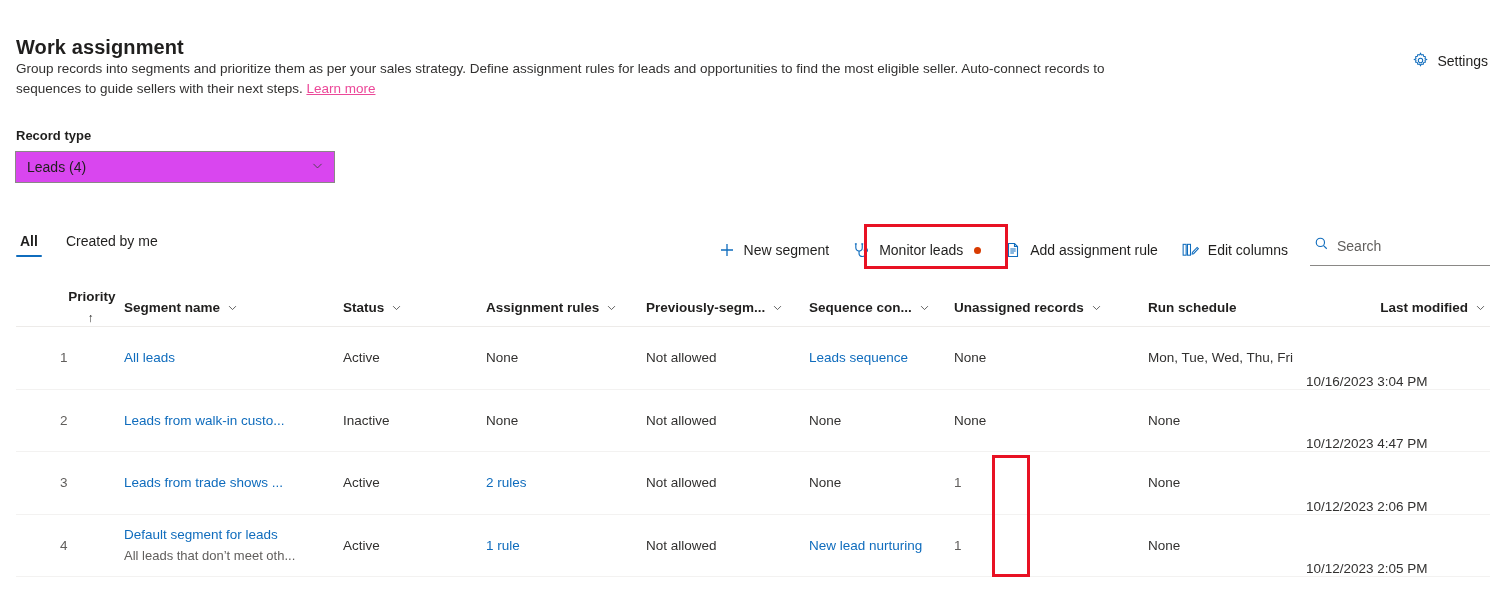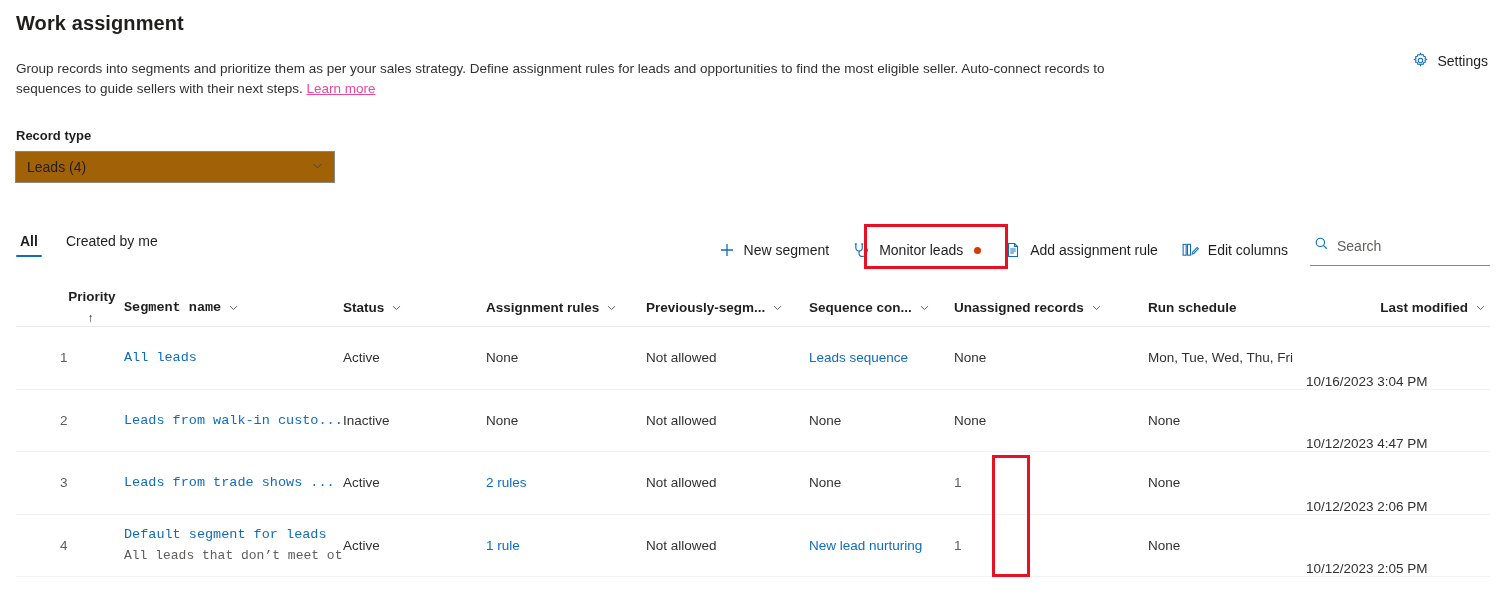--- a/index.html
+++ b/index.html
@@ -8,21 +8,21 @@
     width: 1506px; height: 600px;
     background: #ffffff;
     font-family: "Liberation Sans", sans-serif;
     color: #201f1e;
     overflow: hidden;
   }
   .page { position: relative; width: 1506px; height: 600px; }
 
   
   .page-title {
-    position: absolute; left: 16px; top: 12px;
+    position: absolute; left: 16px; top: 36px;
     font-size: 20px; font-weight: 600; color: #201f1e;
     letter-spacing: 0.1px;
   }
   .page-desc {
     position: absolute; left: 16px; top: 59px;
     width: 1090px; font-size: 13.5px; line-height: 20px;
     color: #323130;
   }
   .page-desc a {
     color: #ec4899; text-decoration: underline;
@@ -35,21 +35,21 @@
   .settings-btn svg { display: block; }
 
   
   .record-label {
     position: absolute; left: 16px; top: 128px;
     font-size: 13px; font-weight: 600; color: #201f1e;
   }
   .record-select {
     position: absolute; left: 15px; top: 151px;
     width: 320px; height: 32px;
-    border: 1px solid #8a8886; background: #a16207;
+    border: 1px solid #8a8886; background: #d946ef;
     display: flex; align-items: center;
     padding: 0 10px 0 11px;
     font-size: 14px; color: #201f1e;
     cursor: pointer;
   }
   .record-select .val { flex: 1; }
   .record-select .chev { color: #424242; }
 
   
   .tabs { position: absolute; left: 16px; top: 233px; display: flex; gap: 20px; }
@@ -115,21 +115,21 @@
     font-size: 13.5px; color: #323130;
     overflow: hidden; white-space: nowrap;
   }
   .td.num { color: #605e5c; }
   .link { color: #0f6cbd; cursor: pointer; font-size: 13.5px; }
   .sub { color: #605e5c; font-size: 13px; margin-top: 6px; }
   .name-cell { justify-content: center; }
 
   
   .c-priority { width: 108px; padding-left: 44px; flex-direction: column; }
-  .c-name     { width: 219px; font-family: Liberation Mono, monospace; }
+  .c-name     { width: 219px; }
   .c-status   { width: 143px; }
   .c-rules    { width: 160px; }
   .c-prevseg  { width: 163px; }
   .c-seqcon   { width: 145px; }
   .c-unassign { width: 188px; }
   .c-runsched { width: 158px; margin-left: 6px; }
   .c-modified { width: 180px; justify-content: flex-end; }
 
   .cell-highlight {
     position: absolute; left: 992px; top: 455px;

